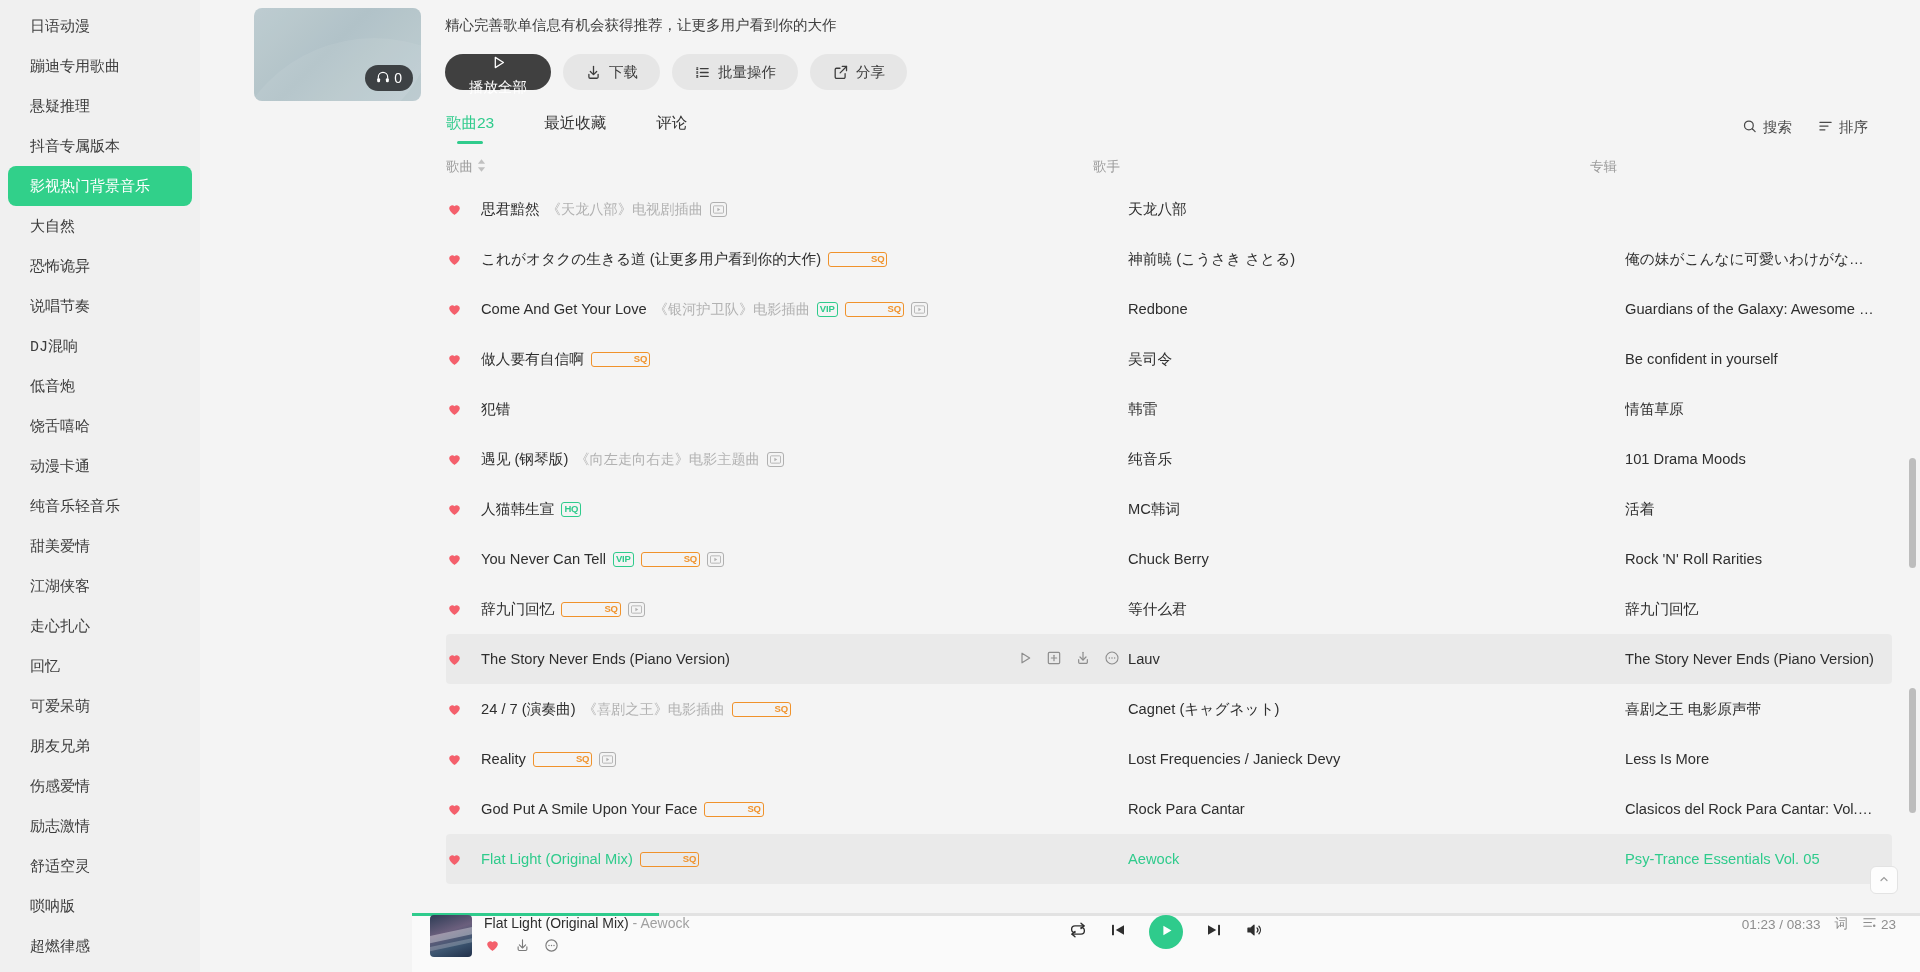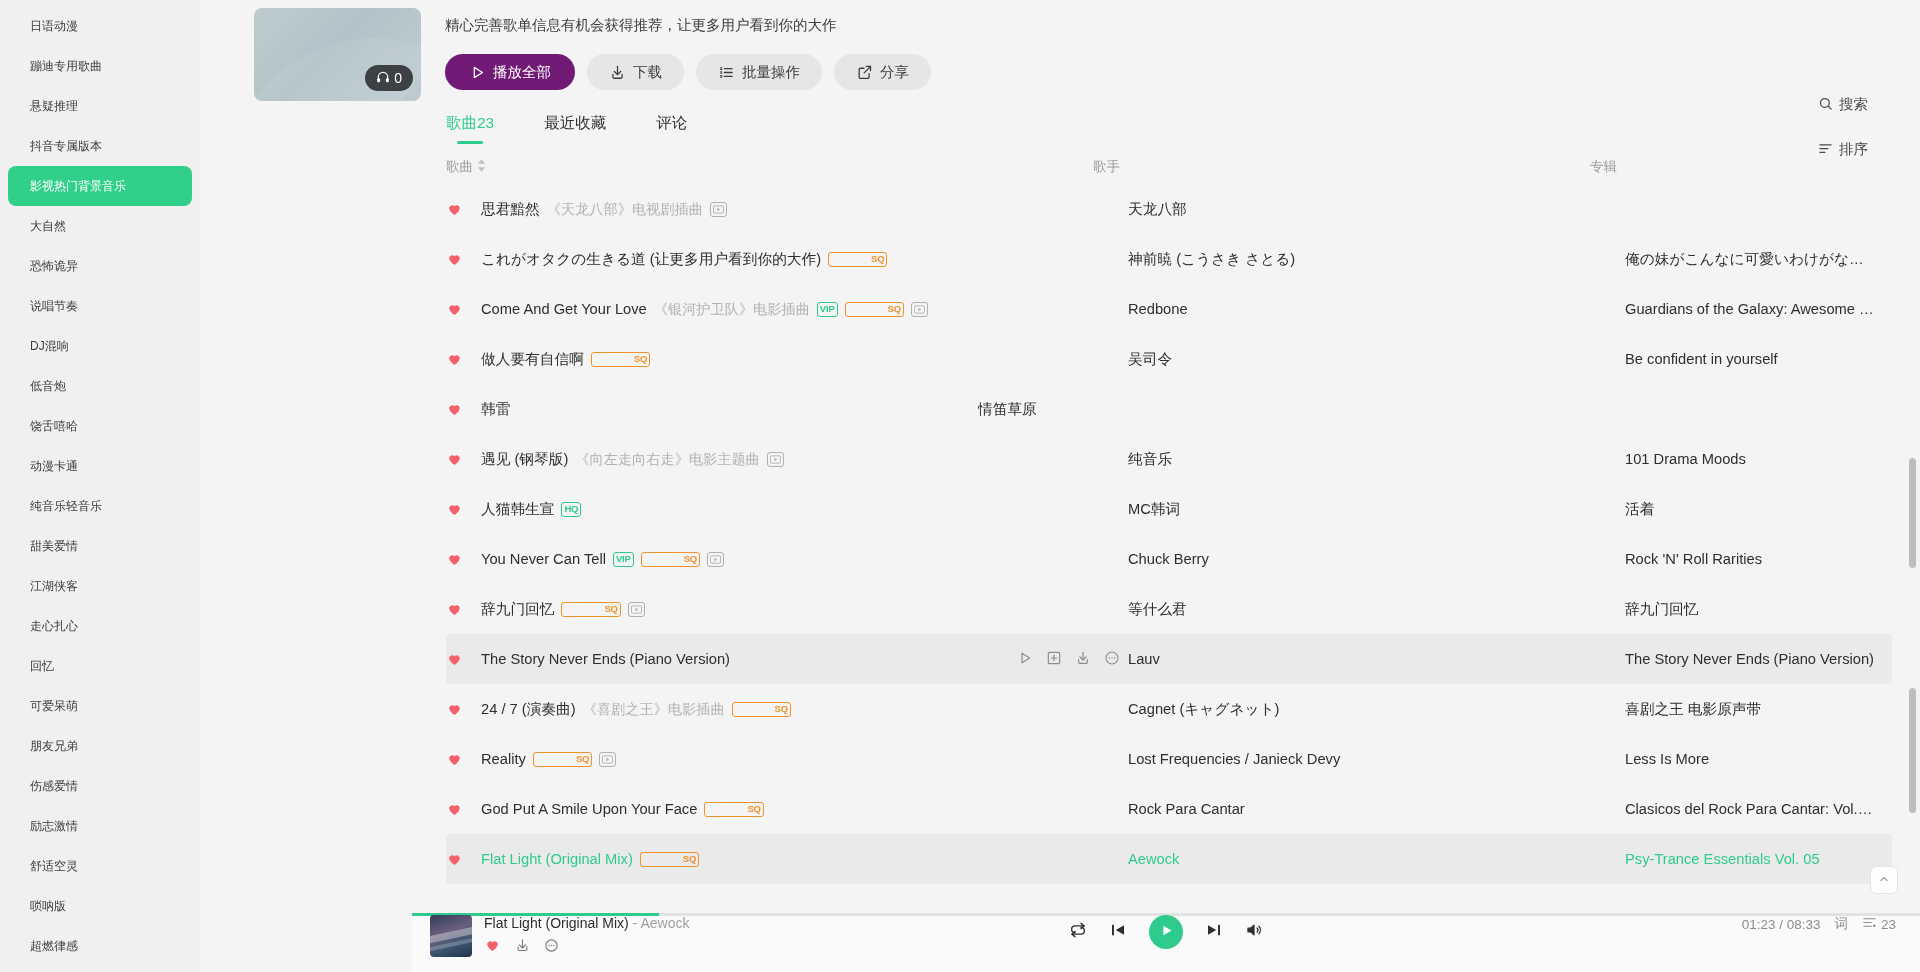--- a/index.html
+++ b/index.html
@@ -16,24 +16,25 @@
   .sidebar {
     width: 200px; flex: 0 0 200px; height: 972px;
     background: #f0f0f0;
     padding-top: 6px;
     overflow: hidden;
   }
   .side-item {
     height: 40px; margin: 0 8px;
     display: flex; align-items: center;
     padding-left: 22px;
-    font-size: 12px; color: #3c3c3c;
+    font-size: 15px; color: #3c3c3c;
     border-radius: 8px;
     white-space: nowrap;
     cursor: pointer;
+    font-family: Liberation Mono, monospace;
   }
   .side-item.active { background: #31d08a; color: #ffffff; }
 
   
   .main {
     flex: 1; height: 972px; position: relative;
     background: #f4f4f4;
     display: flex; flex-direction: column;
     overflow: hidden;
   }
@@ -71,21 +72,21 @@
   .tip-text { font-size: 14.5px; color: #404040; margin-bottom: 19px; }
   .btn-row { display: flex; gap: 12px; align-items: center; }
   .btn {
     height: 36px; border-radius: 18px;
     display: inline-flex; align-items: center; gap: 7px;
     padding: 0 22px; font-size: 14.5px;
     background: #e6e6e6; color: #3c3c3c;
     border: none; cursor: pointer;
     white-space: nowrap;
   }
-  .btn.primary { background: #701a75; color: #ffffff; padding: 0 24px; }
+  .btn.primary { background: #404040; color: #ffffff; padding: 0 24px; flex-direction: column; }
   .btn svg { display: block; }
 
   
   .tabbar {
     height: 46px; flex: 0 0 46px;
     display: flex; align-items: center;
     padding: 0 0 0 246px;
     position: relative;
   }
   .tab {
@@ -93,21 +94,21 @@
     position: relative; cursor: pointer; padding-bottom: 8px;
     white-space: nowrap;
   }
   .tab.active { color: #2fcb8c; }
   .tab.active::after {
     content: ""; position: absolute; left: 50%; transform: translateX(-50%);
     bottom: -2px; width: 26px; height: 3px; border-radius: 2px; background: #2fcb8c;
   }
   .tab-tools {
     position: absolute; right: 52px; top: 50%; transform: translateY(-50%);
-    display: flex; gap: 26px; align-items: center; flex-direction: column;
+    display: flex; gap: 26px; align-items: center;
   }
   .tool { display: inline-flex; align-items: center; gap: 6px;
           font-size: 14.5px; color: #4a4a4a; cursor: pointer; }
 
   
   .table-wrap { flex: 1; position: relative; overflow: hidden; padding-left: 246px; padding-right: 28px; }
   .thead { height: 34px; display: flex; align-items: center;
            font-size: 13.5px; color: #9b9b9b; }
   .col-song { flex: 0 0 647px; display: flex; align-items: center; gap: 4px; }
   .col-artist { flex: 0 0 497px; }
@@ -461,20 +462,23 @@
             </div>
             <div class="cell artist">吴司令</div>
             <div class="cell album">Be confident in yourself</div>
           </div>
           <div class="row">
             <span class="heart">
               <svg width="17" height="16" viewBox="0 0 24 24" fill="#f4606c">
                 <path d="M12 21s-8-5.2-8-10.4A4.7 4.7 0 0112 7.8 4.7 4.7 0 0120 10.6C20 15.8 12 21 12 21z"></path>
               </svg>
             </span>
+            <div class="song-cell">
+              <span class="song-title">犯错</span>
+            </div>
             <div class="cell artist">韩雷</div>
             <div class="cell album">情笛草原</div>
           </div>
           <div class="row">
             <span class="heart">
               <svg width="17" height="16" viewBox="0 0 24 24" fill="#f4606c">
                 <path d="M12 21s-8-5.2-8-10.4A4.7 4.7 0 0112 7.8 4.7 4.7 0 0120 10.6C20 15.8 12 21 12 21z"></path>
               </svg>
             </span>
             <div class="song-cell">

